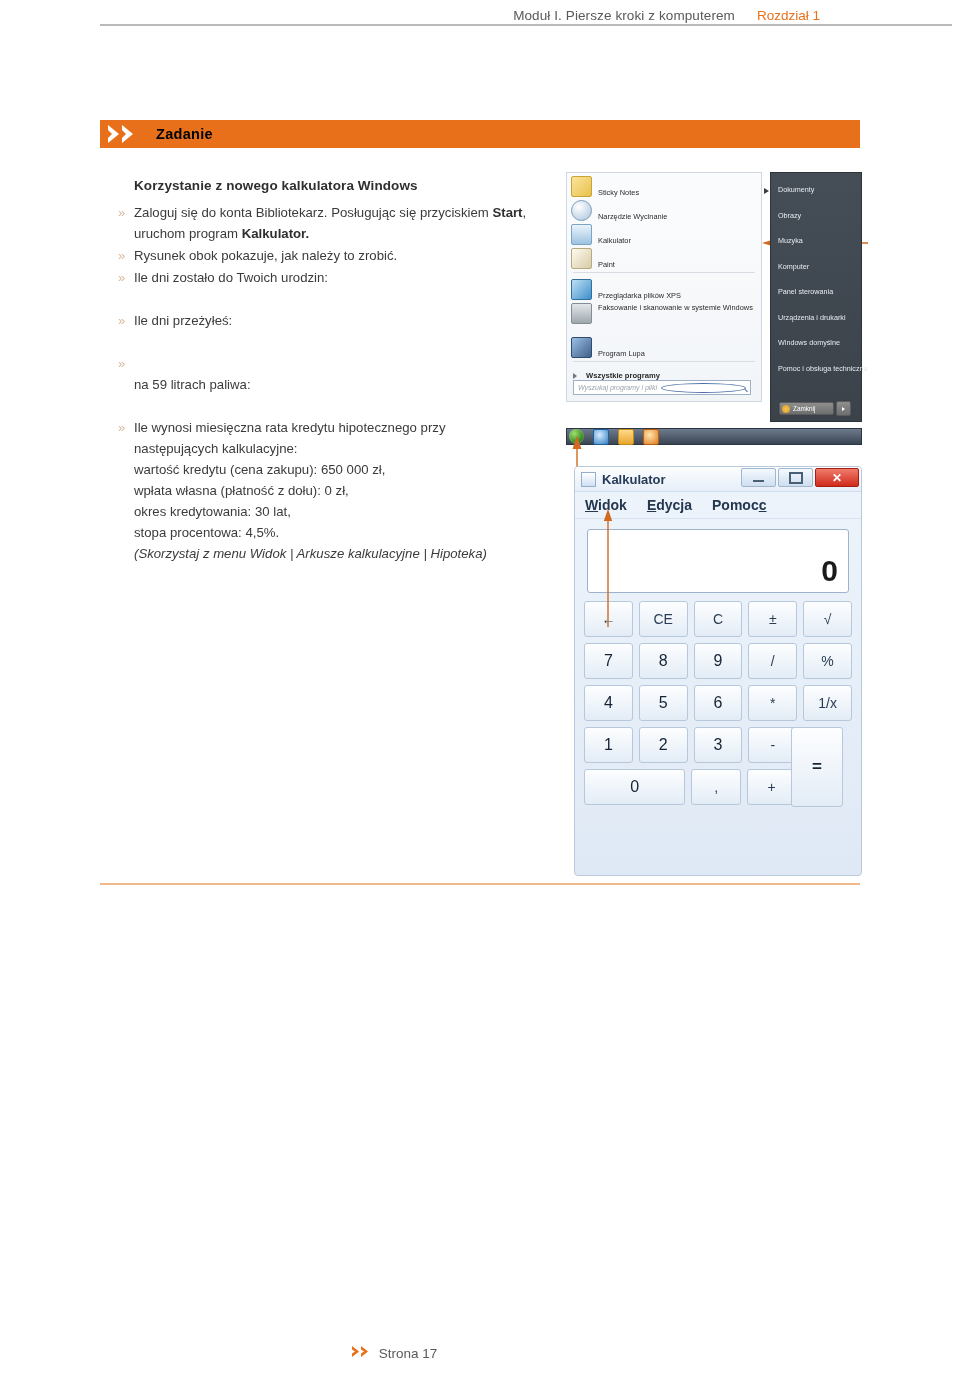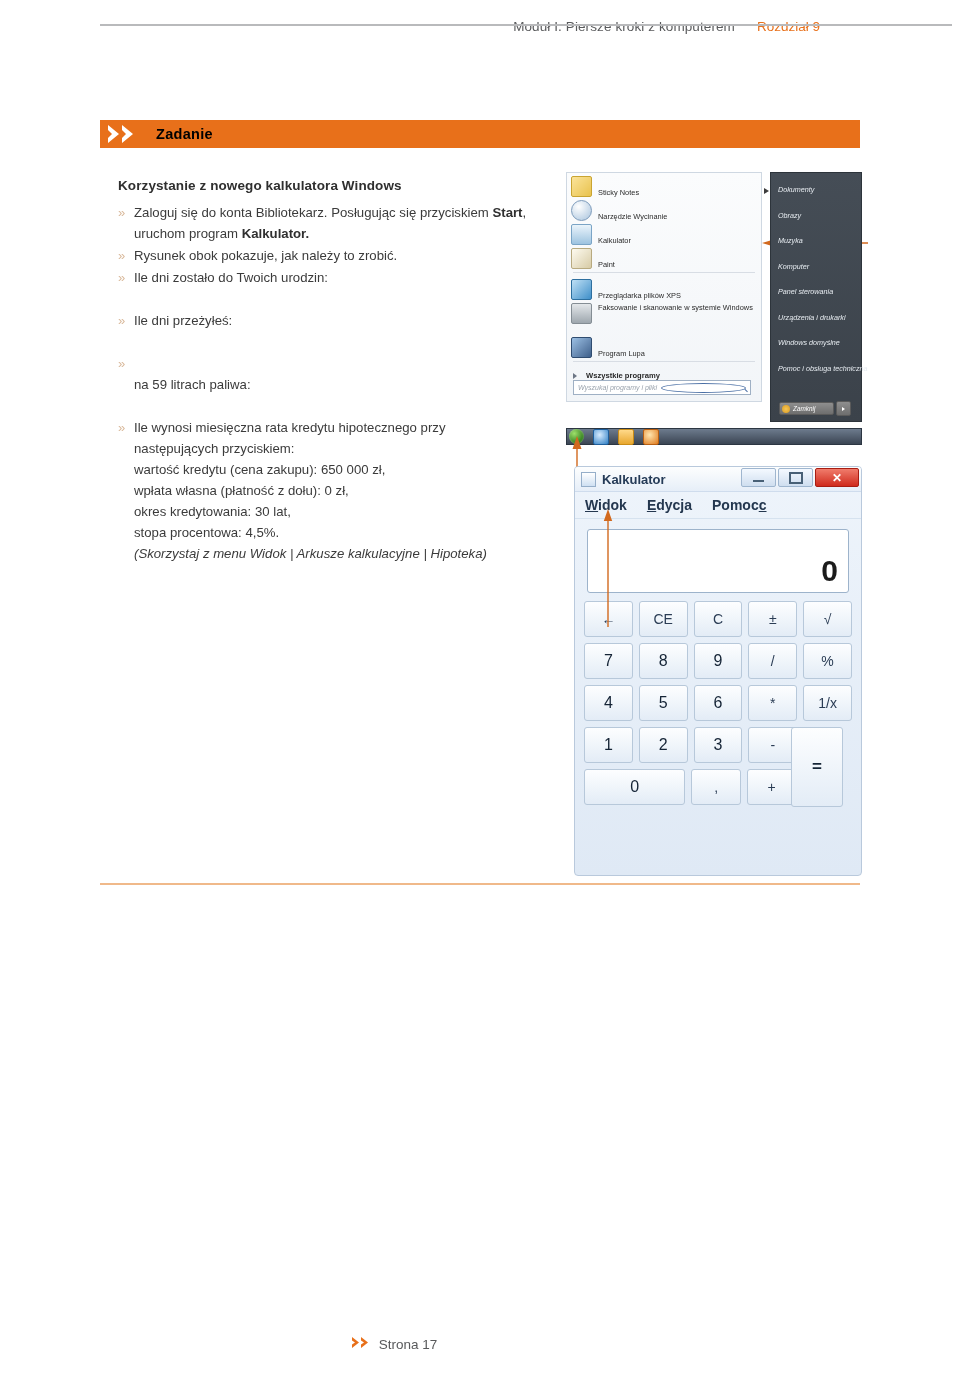--- a/index.html
+++ b/index.html
@@ -7,21 +7,21 @@
     width:960px;height:1376px;
     background:#ffffff;
     font-family:"Liberation Sans", sans-serif;
     color:#3b3b3b;
     position:relative;
     overflow:hidden;
   }
 
   
   .runhead{
-    position:absolute;top:15px;left:0;width:828px;height:26px;
+    position:absolute;top:4px;left:0;width:828px;height:26px;
     display:flex;align-items:flex-start;justify-content:flex-end;
     padding-top:4px;box-sizing:border-box;
   }
   .runhead-module{
     font-size:13.5px;color:#58595b;letter-spacing:.1px;
   }
   .runhead-chapter{
     font-size:13.5px;color:#e8701a;margin-left:22px;margin-right:8px;
   }
   .runhead-rule{
@@ -40,21 +40,21 @@
   .banner-chevrons svg{display:block;}
   .banner-title{
     color:#000000;font-size:14.5px;font-weight:bold;letter-spacing:.3px;
   }
 
   
   .content{
     position:absolute;left:118px;top:178px;width:442px;
   }
   .lead-title{
-    font-size:13.5px;font-weight:bold;color:#2f2f2f;margin:0 0 9px 0;
+    font-size:13.5px;font-weight:bold;color:#2f2f2f;margin:0 0 9px 16px;
     letter-spacing:.1px;
   }
   .para{
     font-size:13.2px;line-height:21px;color:#3b3b3b;margin:0 0 2px 0;
   }
   .para.spaced{margin-top:16px;}
   .bullet-row{
     display:flex;margin:0 0 1px 0;
   }
   .bullet-mark{
@@ -125,21 +125,20 @@
   }
   .sm-search .mag:after{
     content:"";position:absolute;width:4px;height:1.3px;background:#4a6fa5;
     right:-3px;bottom:0px;transform:rotate(45deg);
   }
   .sm-right{
     position:absolute;left:204px;top:0;width:92px;height:250px;
     background:linear-gradient(to bottom,#454d56,#3b424a);
     border:1px solid #2d343b;box-sizing:border-box;
     padding-top:4px;
-    font-style:italic;
   }
   .sm-ritem{
     height:25.5px;display:flex;align-items:center;padding-left:7px;
   }
   .sm-rlabel{font-size:7.2px;color:#e7ecf1;white-space:nowrap;}
   .sm-shut{
     position:absolute;left:8px;bottom:6px;width:72px;height:13px;
     display:flex;align-items:center;
   }
   .sm-shut .btn{
@@ -255,32 +254,32 @@
     background:linear-gradient(to bottom,#fdfeff,#e3ecf6);
     font-size:17px;color:#152436;font-weight:bold;
   }
   .row-wrap{position:relative;}
   .arrow-widok{
     position:absolute;left:28px;top:42px;width:10px;height:118px;
   }
 
   
   .footer{
-    position:absolute;left:0;bottom:23px;width:788px;
+    position:absolute;left:0;bottom:14px;width:788px;
     display:flex;align-items:center;justify-content:center;
   }
   .footer-chev{margin-right:6px;}
   .footer-text{font-size:13.5px;color:#58595b;}
 </style>
 </head>
 <body>
 
 <div class="runhead">
   <span class="runhead-module">Moduł I. Piersze kroki z komputerem</span>
-  <span class="runhead-chapter">Rozdział 9</span>
+  <span class="runhead-chapter">Rozdział 1</span>
 </div>
 <div class="runhead-rule"></div>
 
 <div class="banner">
   <span class="banner-chevrons">
     <svg width="56" height="28" viewBox="0 0 56 28">
       <polygon points="8,5 19,14 8,23 8,18 12,14 8,10" fill="#ffffff"></polygon>
       <polygon points="22,5 33,14 22,23 22,18 26,14 22,10" fill="#ffffff"></polygon>
     </svg>
   </span>
@@ -322,21 +321,21 @@
       <br>
       <span>na 59 litrach paliwa:</span>
     </span>
   </div>
   <div class="dots indent"></div>
 
   <div class="bullet-row">
     <span class="bullet-mark">»</span>
     <span class="bullet-text">
       <span>Ile wynosi miesięczna rata kredytu hipotecznego przy</span><br>
-      <span>następujących przyciskiem:</span><br>
+      <span>następujących kalkulacyjne:</span><br>
       <span>wartość kredytu (cena zakupu): 650 000 zł,</span><br>
       <span>wpłata własna (płatność z dołu): 0 zł,</span><br>
       <span>okres kredytowania: 30 lat,</span><br>
       <span>stopa procentowa: 4,5%.</span><br>
       <i>(Skorzystaj z menu Widok | Arkusze kalkulacyjne | Hipoteka)</i>
     </span>
   </div>
 
   <div class="dots indent"></div>
   <div class="dots indent"></div>

